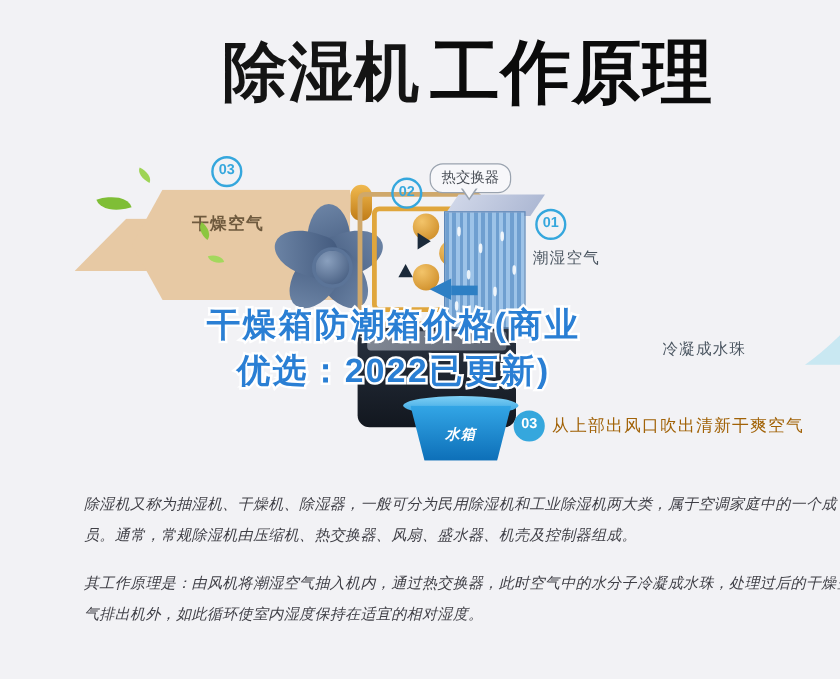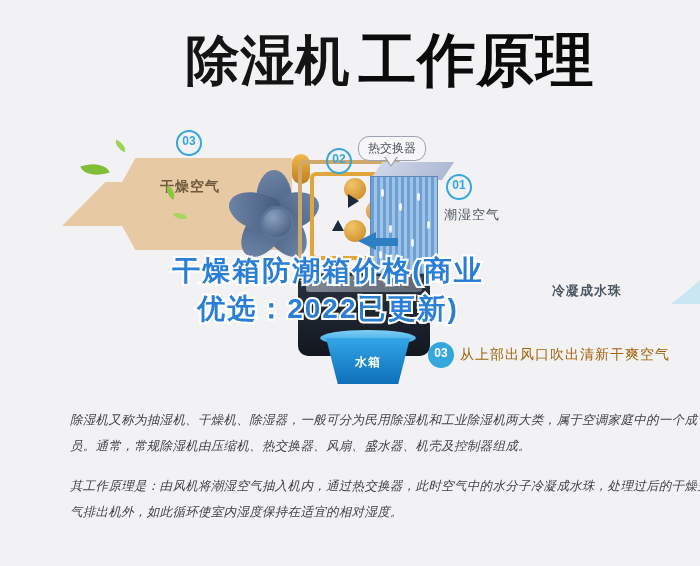--- a/index.html
+++ b/index.html
@@ -123,21 +123,21 @@
     border:1px solid #5c87b8;
   }
   .hx .drop{position:absolute;width:3px;height:8px;border-radius:50% 50% 60% 60%;background:#ffffff;opacity:.85;}
   .hx-arrow{
     position:absolute;left:318px;top:112px;width:0;height:0;
     border-right:18px solid #2d7fc4;border-top:9px solid transparent;border-bottom:9px solid transparent;
   }
   .hx-arrow-bar{position:absolute;left:336px;top:118px;width:22px;height:8px;background:#2d7fc4;}
 
   
-  .tank{position:absolute;left:280px;top:210px;width:96px;height:58px;}
+  .tank{position:absolute;left:296px;top:210px;width:96px;height:58px;font-style:italic;}
   .tank .lid{
     position:absolute;left:0;top:0;width:96px;height:16px;border-radius:50%;
     background:linear-gradient(180deg,#7fd0f5,#2f9fe0);
   }
   .tank .body{
     position:absolute;left:6px;top:8px;width:84px;height:46px;
     background:linear-gradient(180deg,#33a6e6,#0d6fb8);
     clip-path:polygon(0% 0%,100% 0%,86% 100%,14% 100%);
   }
   .tank .lbl{
@@ -183,21 +183,21 @@
     border-top:10px solid #9aa3af;border-left:7px solid transparent;border-right:7px solid transparent;
   }
 
   
   .lbl-humid{
     position:absolute;left:404px;top:86px;
     font-size:13px;color:#4a5560;letter-spacing:1px;
   }
   .lbl-cond{
     position:absolute;left:512px;top:162px;
-    font-size:13px;color:#4a5560;letter-spacing:1px;font-weight:bold;
+    font-size:13px;color:#4a5560;letter-spacing:1px;
   }
   .row-03{
     position:absolute;left:388px;top:222px;display:flex;align-items:center;gap:6px;
   }
   .row-03 .badge{position:static;}
   .row-03 .txt{font-size:14px;color:#a16207;letter-spacing:1px;}
 
   
   .watermark{
     position:absolute;left:0;top:252px;width:576px;

